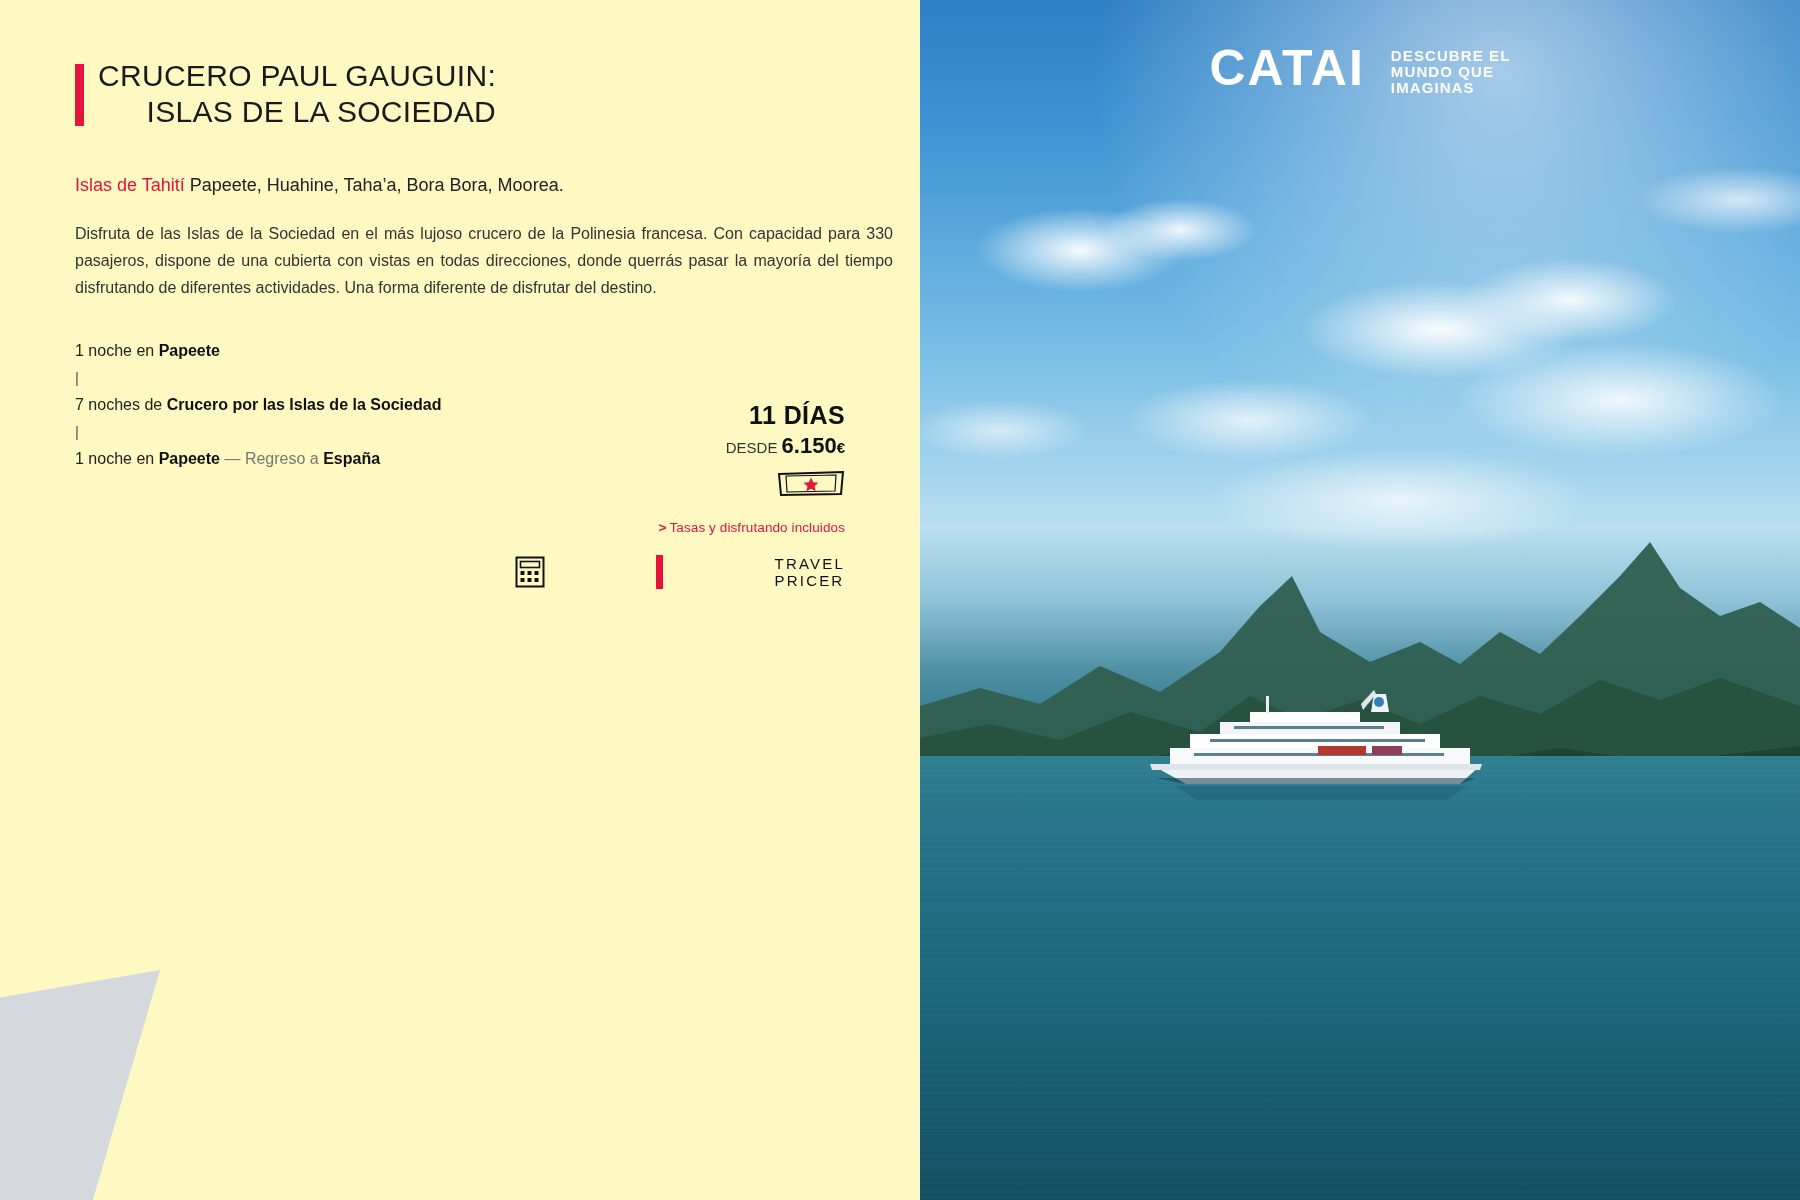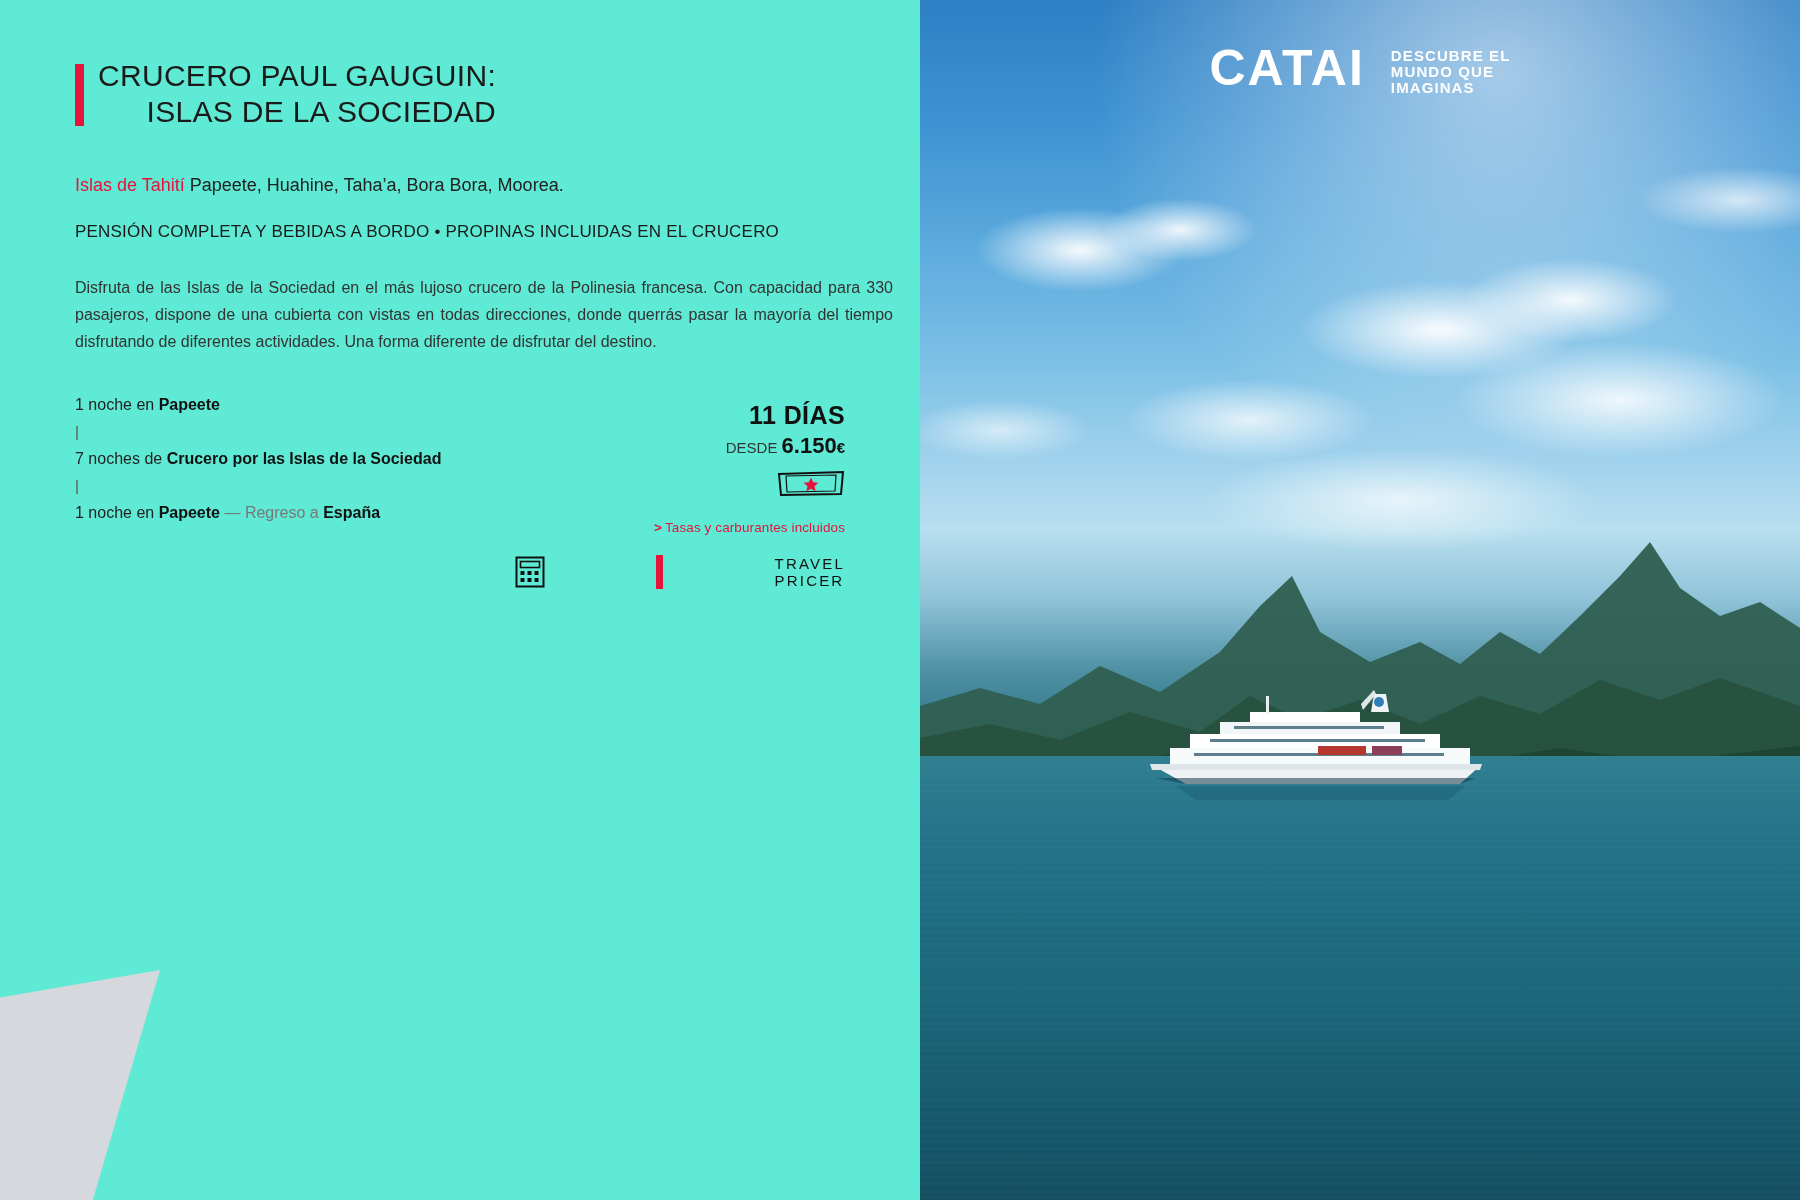--- a/index.html
+++ b/index.html
@@ -19,21 +19,21 @@
     position: absolute;
     inset: 0;
     display: flex;
   }
 
   
   .left {
     position: relative;
     width: 920px;
     height: 1200px;
-    background: #5eead4;
+    background: #fef9c3;
     box-sizing: border-box;
     padding: 58px 75px 0 75px;
   }
 
   .title-wrap {
     display: flex;
     align-items: flex-start;
     margin-bottom: 42px;
   }
   .title-bar {
@@ -283,21 +283,20 @@
       <div class="title-text">
         <span>CRUCERO PAUL GAUGUIN:</span>
         <span class="l2">ISLAS DE LA SOCIEDAD</span>
       </div>
     </div>
 
     <div class="destinations">
       <span class="highlight">Islas de Tahití</span><span> Papeete, Huahine, Taha’a, Bora Bora, Moorea.</span>
     </div>
 
-    <div class="pension">PENSIÓN COMPLETA Y BEBIDAS A BORDO • PROPINAS INCLUIDAS EN EL CRUCERO</div>
 
     <div class="body-copy">Disfruta de las Islas de la Sociedad en el más lujoso crucero de la Polinesia francesa. Con capacidad para 330 pasajeros, dispone de una cubierta con vistas en todas direcciones, donde querrás pasar la mayoría del tiempo disfrutando de diferentes actividades. Una forma diferente de disfrutar del destino.</div>
 
     <div class="itinerary">
       <div class="row">
         <span>1 noche en </span><b>Papeete</b>
       </div>
       <div class="pipe">|</div>
       <div class="row">
         <span>7 noches de </span><b>Crucero por las Islas de la Sociedad</b>
@@ -316,21 +315,21 @@
 
       <div class="ticket">
         <svg width="68" height="30" viewBox="0 0 68 30">
           <path d="M2 6 L66 4 L64 26 L4 27 Z" fill="none" stroke="#111" stroke-width="2"></path>
           <path d="M9 8 L59 7 L58 23 L10 24 Z" fill="none" stroke="#111" stroke-width="1.2"></path>
           <polygon points="34,9.5 36.2,14.2 41.4,14.8 37.5,18.2 38.6,23.3 34,20.7 29.4,23.3 30.5,18.2 26.6,14.8 31.8,14.2" fill="#e4143c"></polygon>
         </svg>
       </div>
 
       <div class="taxes">
-        <span class="chev">&gt;</span><span>Tasas y carburantes incluidos</span>
+        <span class="chev">&gt;</span><span>Tasas y disfrutando incluidos</span>
       </div>
 
       <div class="travelpricer">
         <svg class="tp-calc" width="30" height="32" viewBox="0 0 30 32">
           <rect x="1.5" y="1.5" width="27" height="29" fill="none" stroke="#111" stroke-width="2"></rect>
           <rect x="5.5" y="5.5" width="19" height="6" fill="none" stroke="#111" stroke-width="1.6"></rect>
           <rect x="5.5" y="15" width="4" height="4" fill="#111"></rect>
           <rect x="12.5" y="15" width="4" height="4" fill="#111"></rect>
           <rect x="19.5" y="15" width="4" height="4" fill="#111"></rect>
           <rect x="5.5" y="22" width="4" height="4" fill="#111"></rect>

